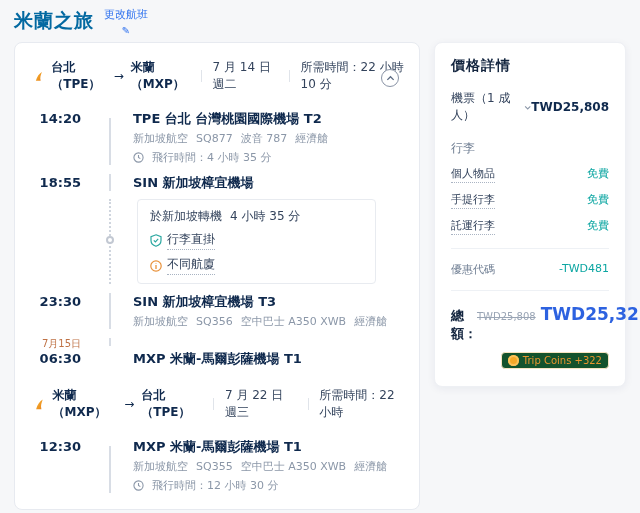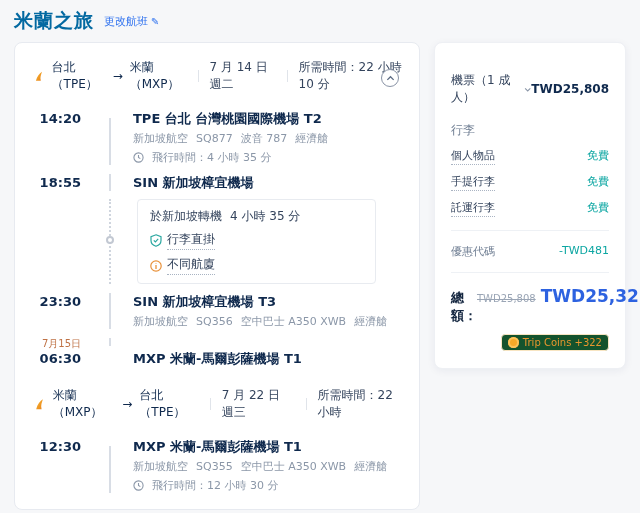--- a/index.html
+++ b/index.html
@@ -7,34 +7,34 @@
   body {
     background:#f6f7f9;
     font-family:"DejaVu Sans","Liberation Sans",sans-serif;
     color:#0f294d;
   }
   .page { padding:6px 14px 0 14px; }
 
   
   .page-head { display:flex; align-items:center; gap:10px; height:30px; }
   .page-title { font-size:19px; font-weight:bold; color:#0369a1; letter-spacing:1px; }
-  .change-link { font-size:11px; color:#3173ef; cursor:pointer; display:inline-flex; align-items:center; gap:3px; }
+  .change-link { font-size:11px; color:#3173ef; cursor:pointer; display:inline-flex; align-items:center; gap:3px;flex-direction:column; }
   .change-link .pencil { font-size:10px; }
 
   .main { display:flex; gap:14px; align-items:flex-start; margin-top:6px; }
 
   
   .card {
     flex:1; background:#fff; border:1px solid #e7eaf0; border-radius:8px;
     padding:14px 12px 16px 14px; min-height:466px;
   }
   .leg { }
   .leg + .leg { margin-top:18px; }
   .leg-head { display:flex; align-items:center; gap:7px; font-size:12px; padding:2px 2px 8px 4px; position:relative; }
-  .leg-head .city { font-weight:normal; color:#0f294d; }
+  .leg-head .city { font-weight:bold; color:#0f294d; }
   .leg-head .arrow { color:#0f294d; font-size:12px; }
   .leg-head .vdiv { width:1px; height:12px; background:#e0e4ea; margin:0 4px; }
   .leg-head .hmeta { color:#33435c; }
   .collapse-btn {
     position:absolute; right:8px; top:12px; width:18px; height:18px; border-radius:50%;
     border:1.5px solid #8a94a6; background:#fff; display:flex; align-items:center; justify-content:center; cursor:pointer;
   }
 
   
   .row { display:flex;gap:10px; }
@@ -274,20 +274,21 @@
               </svg>
               <span>飛行時間：12 小時 30 分</span>
             </div>
           </div>
         </div>
 
       </div>
     </div>
 
     <div class="price">
+      <div class="price-title">價格詳情</div>
 
       <div class="ticket-row">
         <span class="ticket-label">
           <span>機票（1 成人）</span>
           <svg width="9" height="9" viewBox="0 0 10 10">
             <path d="M1.5 3.5 L5 7 L8.5 3.5" fill="none" stroke="#8b97a8" stroke-width="1.4"></path>
           </svg>
         </span>
         <span class="ticket-price">TWD25,808</span>
       </div>

